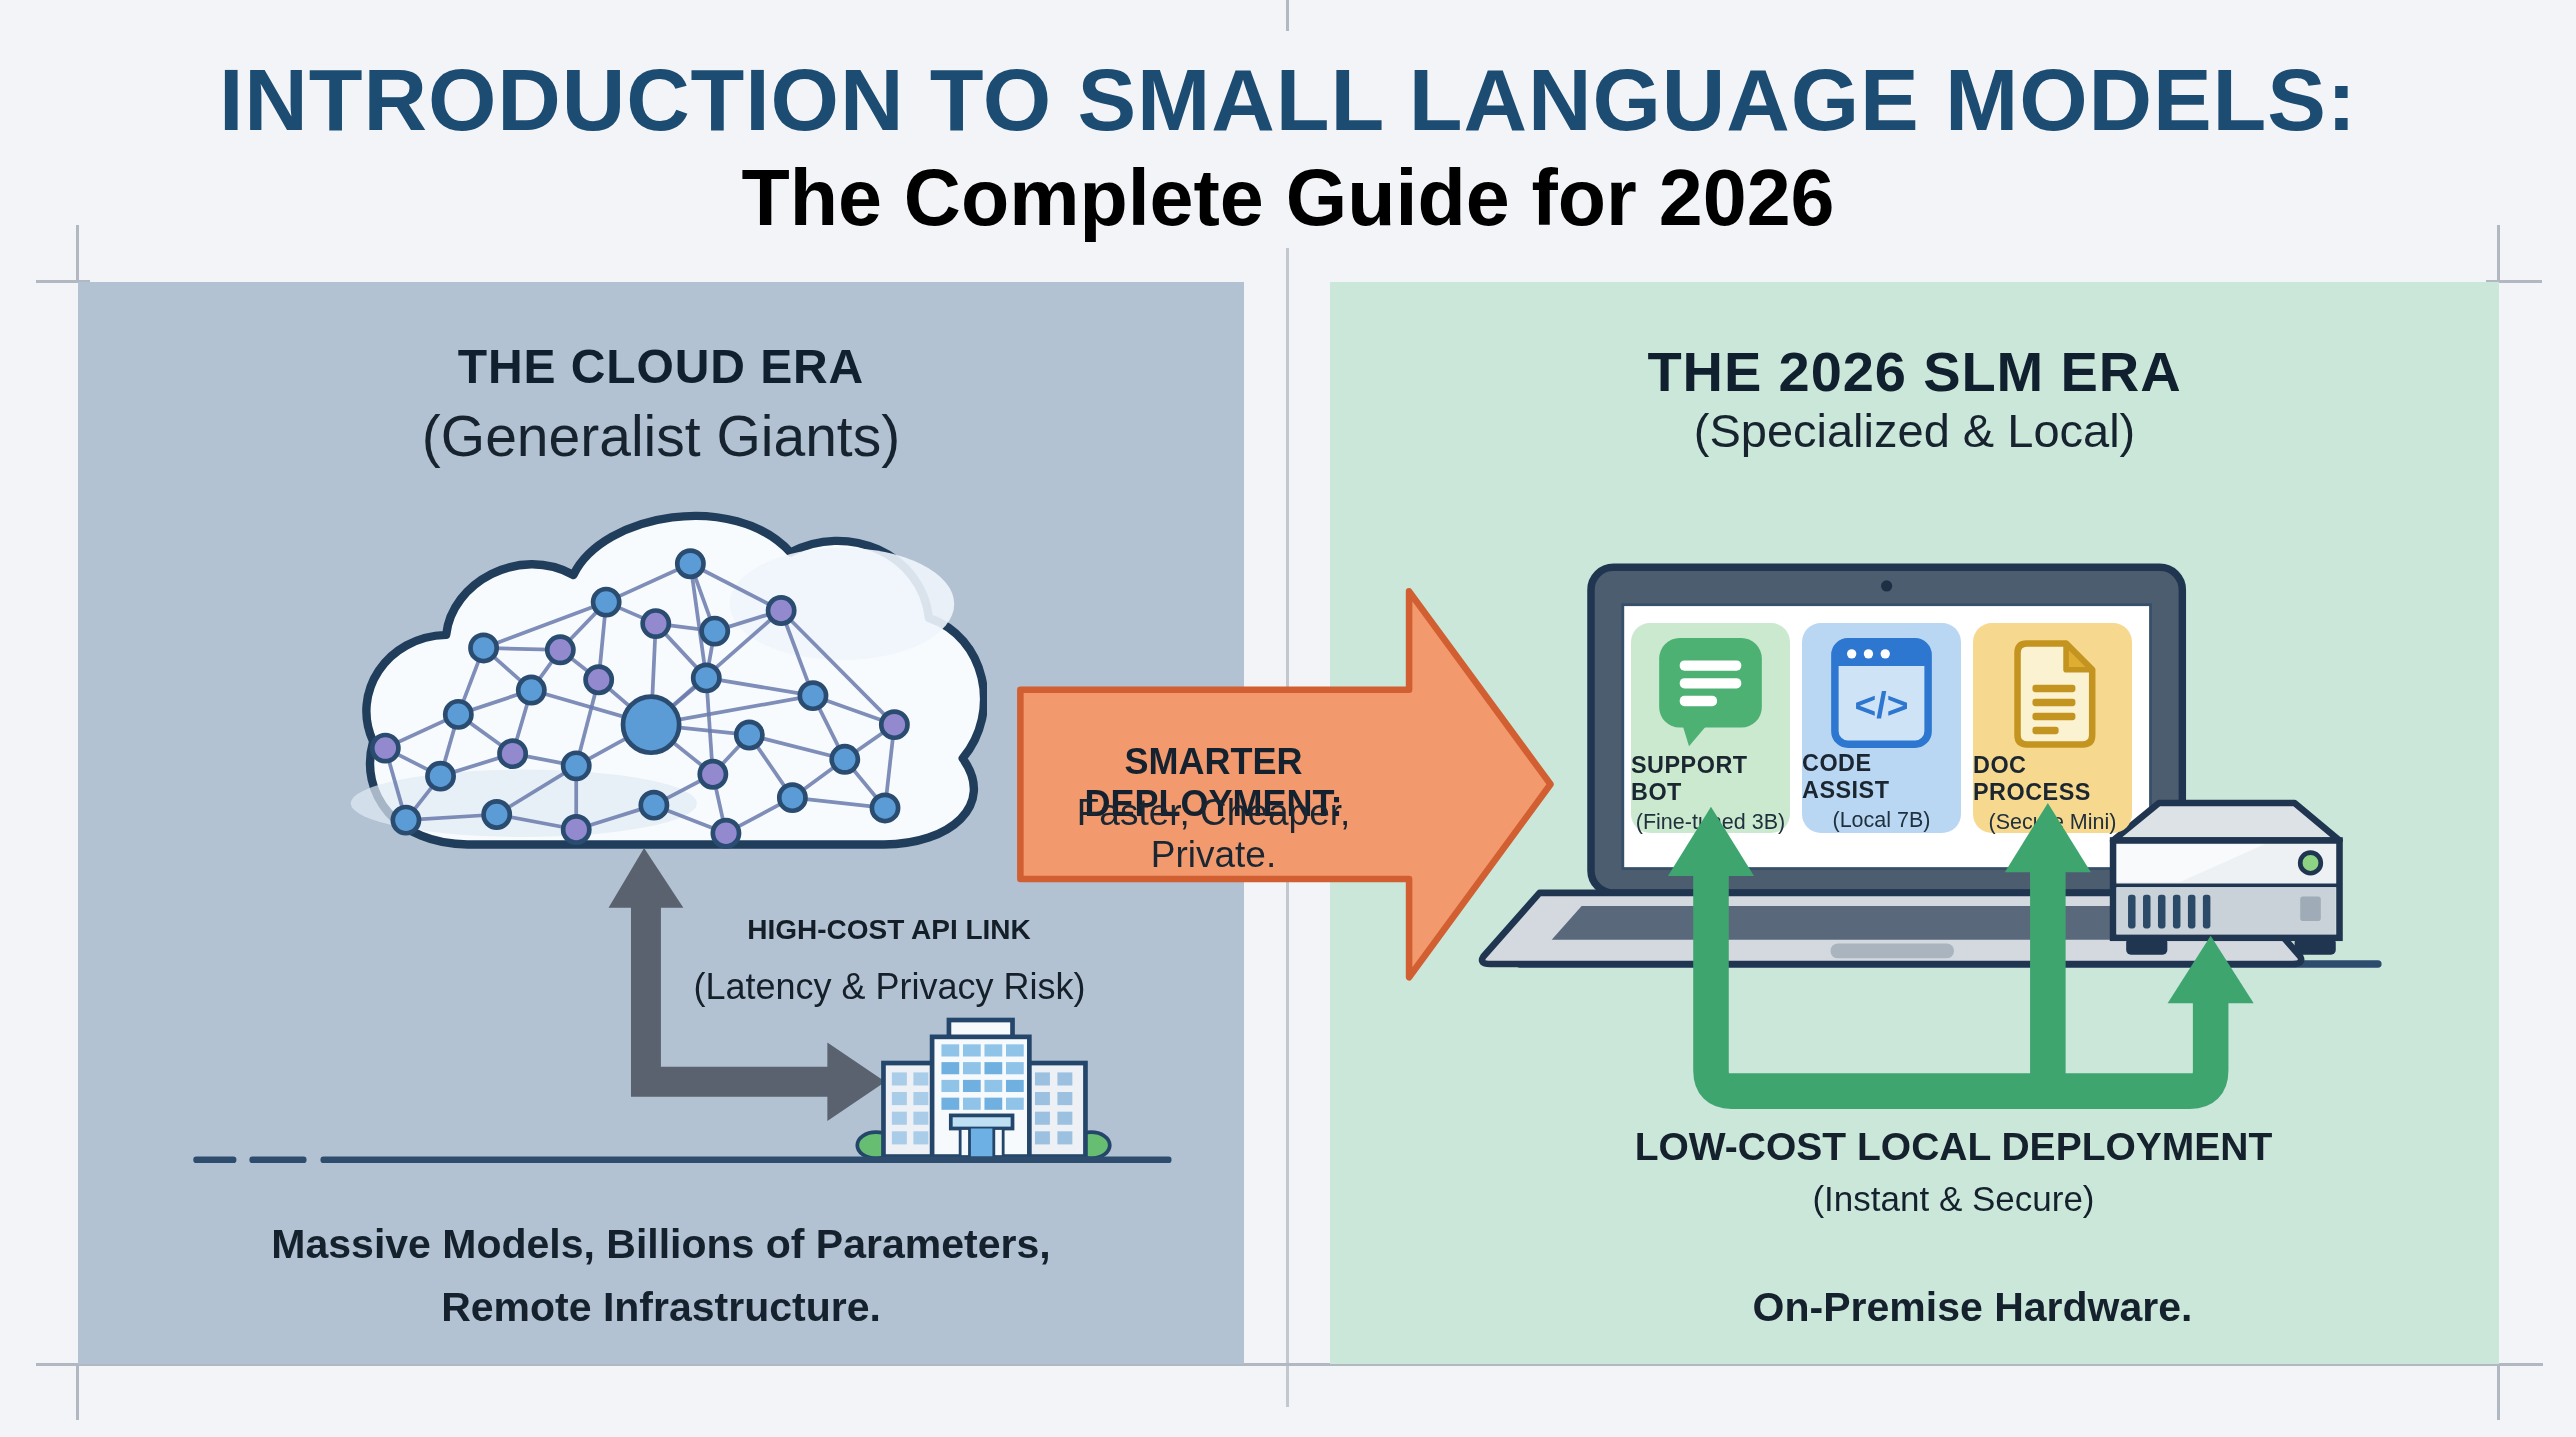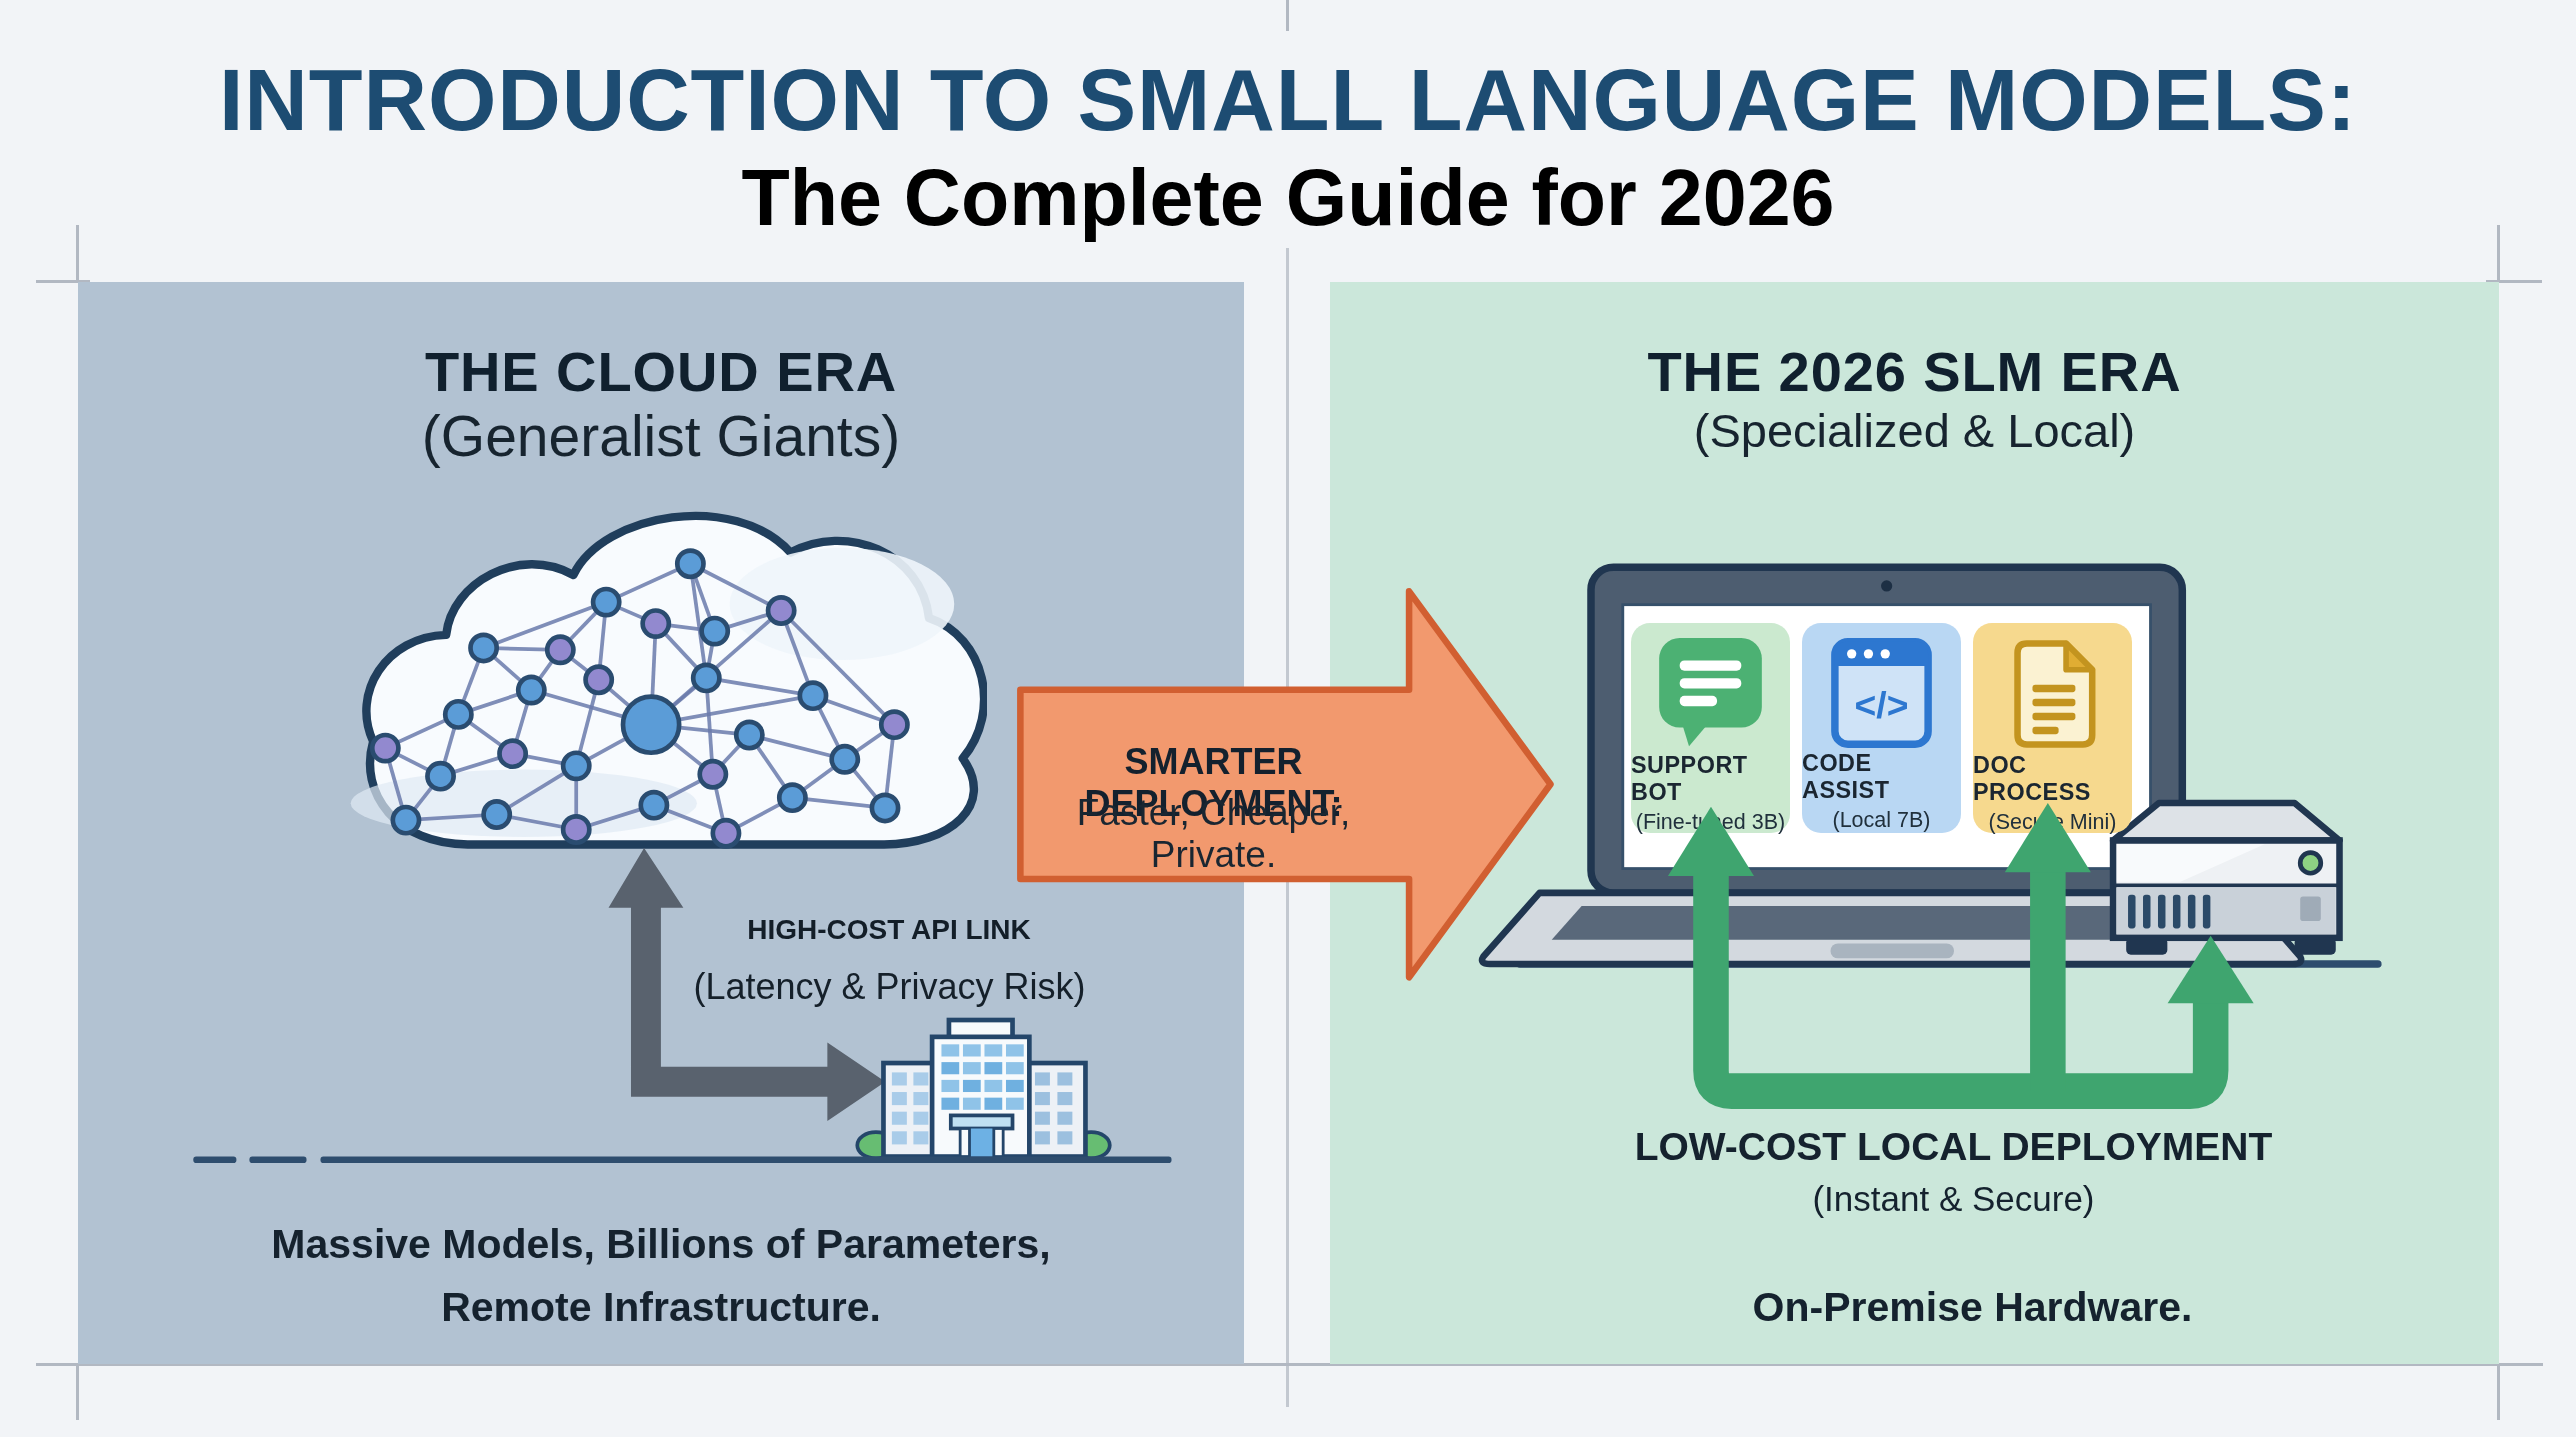--- a/index.html
+++ b/index.html
@@ -14,21 +14,21 @@
   
   .title1{left:0;top:49px;width:2576px;font-size:88px;font-weight:bold;letter-spacing:0.9px;color:#1d4c72;}
   .title2{left:0;top:152px;width:2576px;font-size:79px;font-weight:600;color:#000000;}
   
   .panel-left{left:78px;top:282px;width:1166px;height:1082px;background:#b2c2d2;}
   .panel-right{left:1330px;top:282px;width:1169px;height:1082px;background:#cbe7da;}
   .seam{left:1286px;top:248px;width:2.8px;height:1159px;background:#c3c8d0;}
   .seam-tick-top{left:1286px;top:0;width:2.8px;height:31px;background:#b2b8c2;}
   .mark{background:#b2b8c2;}
   
-  .lp-title{left:78px;top:339px;width:1166px;font-size:56px;font-weight:bold;color:#10202e;letter-spacing:0.9px;}
+  .lp-title{left:78px;top:339px;width:1166px;font-size:48px;font-weight:bold;color:#10202e;letter-spacing:0.9px;}
   .lp-sub{left:78px;top:403px;width:1166px;font-size:57px;font-weight:500;color:#17242f;}
   .rp-title{left:1330px;top:339px;width:1169px;font-size:56px;font-weight:bold;color:#10202e;letter-spacing:0.9px;}
   .rp-sub{left:1330px;top:403px;width:1169px;font-size:47px;font-weight:500;color:#17242f;}
   .api1{left:655px;top:914px;width:468px;font-size:28px;font-weight:bold;color:#131e28;}
   .api2{left:637px;top:966px;width:505px;font-size:36px;font-weight:500;color:#15202a;}
   .lp-foot1{left:78px;top:1221px;width:1166px;font-size:41px;font-weight:bold;}
   .lp-foot2{left:78px;top:1284px;width:1166px;font-size:41px;font-weight:bold;}
   .arrow-t1{left:1017px;top:741px;width:393px;font-size:36px;font-weight:bold;color:#14212e;}
   .arrow-t2{left:1017px;top:792px;width:393px;font-size:37px;font-weight:500;color:#1a2631;}
   .dep1{left:1544px;top:1125px;width:819px;font-size:39px;font-weight:bold;}

